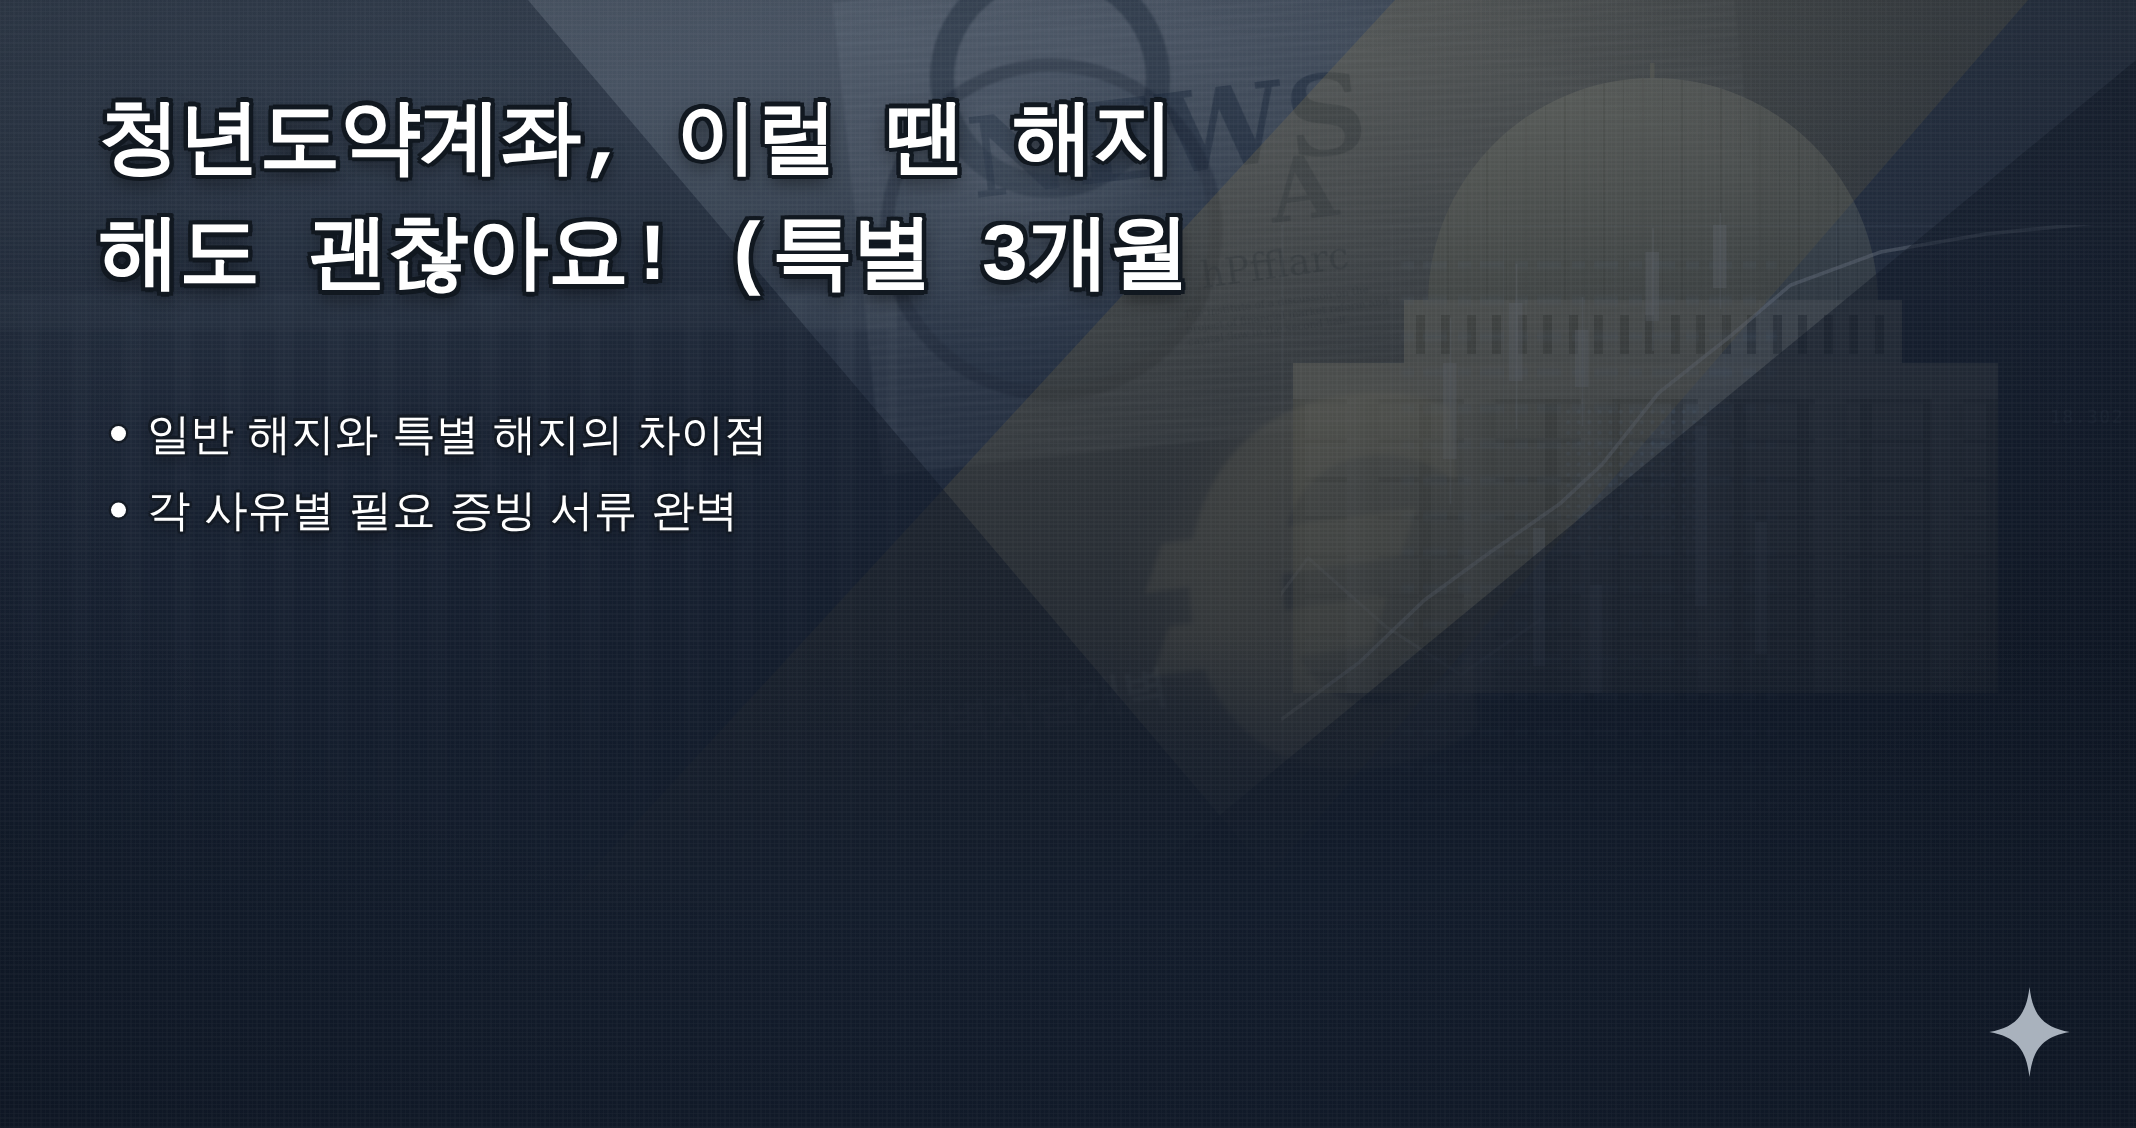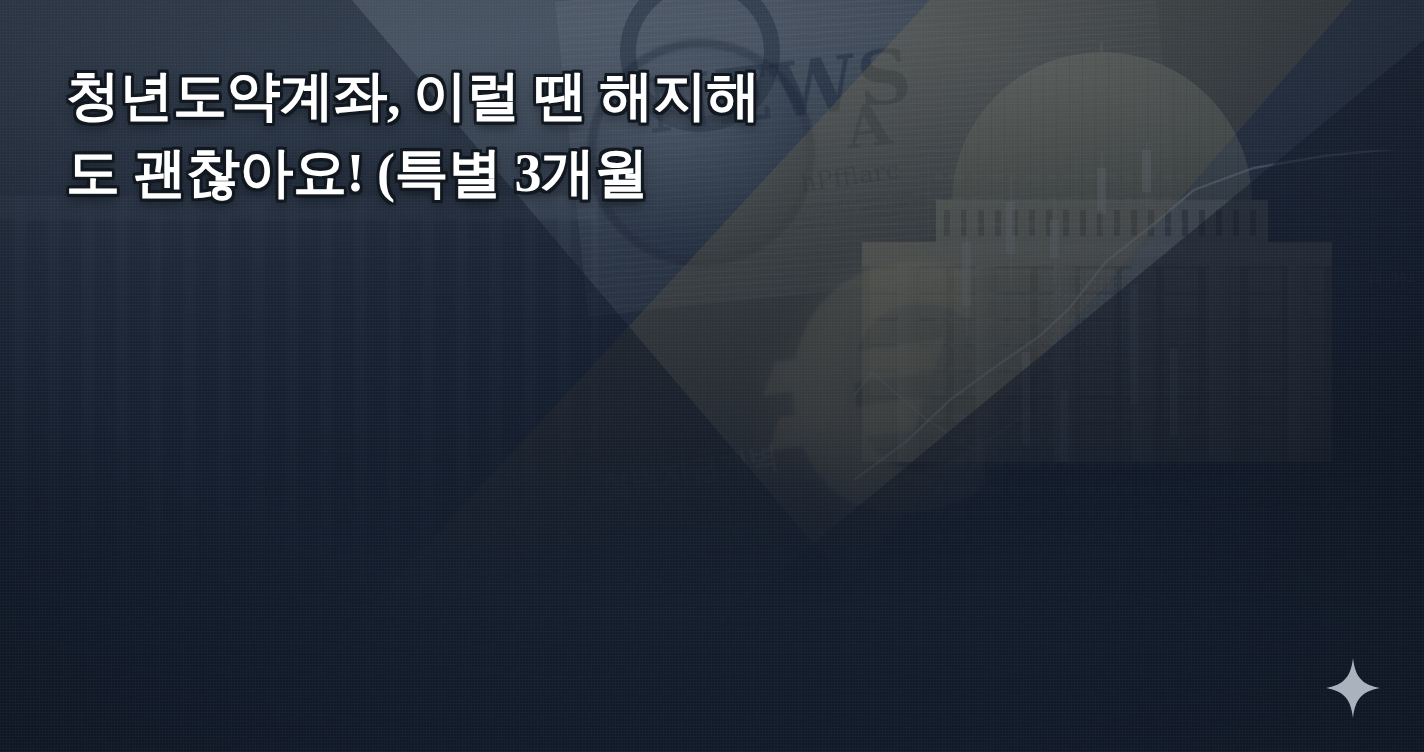--- a/index.html
+++ b/index.html
@@ -329,21 +329,21 @@
   .content {
     position: absolute;
     left: 66px;
     top: 58px;
     width: 1000px;
     z-index: 20;
   }
 
   .title {
     margin: 0;
-    font-family: Liberation Serif, serif;
+    font-family: Liberation Mono, monospace;
     font-weight: 700;
     font-size: 54px;
     line-height: 1.42;
     color: #ffffff;
     letter-spacing: -0.5px;
     max-width: 740px;
     text-shadow:
       -2.6px -2.6px 0 #111820, 2.6px -2.6px 0 #111820,
       -2.6px  2.6px 0 #111820, 2.6px  2.6px 0 #111820,
       -3px 0 0 #111820, 3px 0 0 #111820,
@@ -470,20 +470,22 @@
   <div class="scrim-right-dark"></div>
   <div class="scrim-darker"></div>
   <div class="bottom-fade"></div>
   <div class="vignette"></div>
   <div class="grain"></div>
 
   <div class="content">
     <h1 class="title">청년도약계좌, 이럴 땐 해지해도 괜찮아요! (특별 3개월</h1>
 
     <ul class="bullets">
+      <li>일반 해지와 특별 해지의 차이점</li>
+      <li>각 사유별 필요 증빙 서류 완벽</li>
     </ul>
   </div>
 
   <svg class="sparkle" viewBox="0 0 100 112">
     <path d="M50 0 C54 34 66 50 100 56 C66 62 54 78 50 112 C46 78 34 62 0 56 C34 50 46 34 50 0 Z" fill="#a9b2bd"></path>
   </svg>
 
 </div>
 
 </body></html>

